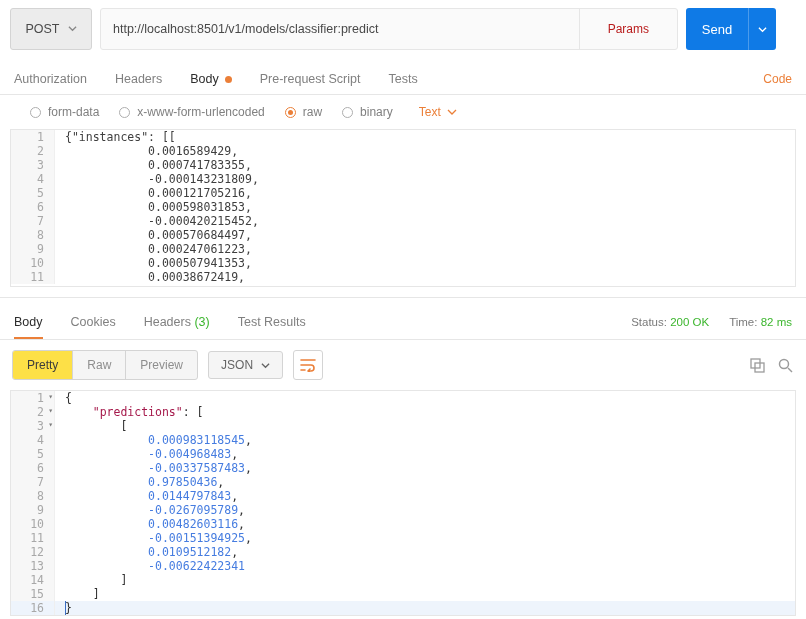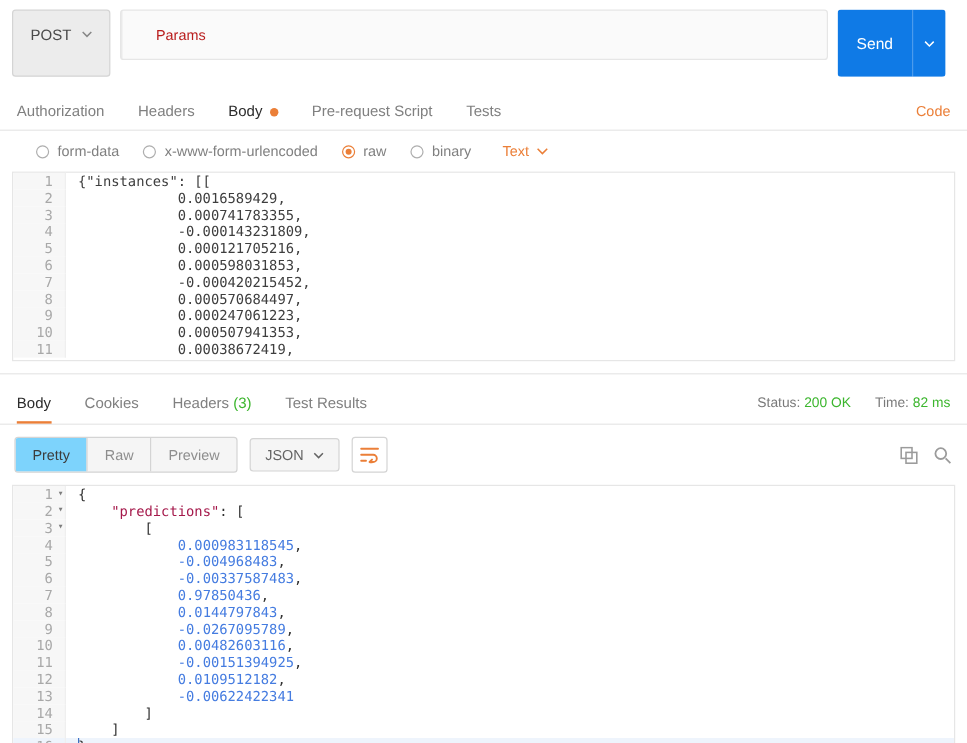--- a/index.html
+++ b/index.html
@@ -21,21 +21,21 @@
 
   
   .reqbar{display:flex;padding:8px 10px 0 10px;gap:0}
   .btn-grp{display:flex;border:1px solid var(--border-dark);border-radius:3px;background:var(--bg-btn)}
   .btn-seg{display:flex;align-items:center;justify-content:center;height:40px;color:#4a4a4a;font-size:12.5px}
   .method{width:80px;gap:8px}
   .chev{color:#888}
   .urlbox{flex:1;margin:0 8px;display:flex;border:1px solid var(--border);border-radius:3px;background:#fafafa;height:42px}
   .url-input{flex:1;border:none;background:transparent;padding:0 12px;font-size:12.5px;color:#494949;outline:none}
   .params-btn{border-left:1px solid var(--border);padding:0 28px;display:flex;align-items:center;color:#b91c1c}
-  .send-grp{display:flex;border-radius:3px;overflow:hidden;height:56px;margin-right:8px}
+  .send-grp{display:flex;border-radius:3px;overflow:hidden;height:42px;margin-right:20px}
   .send-main{background:var(--blue-send);color:#fff;width:62px;display:flex;align-items:center;justify-content:center;font-size:13px}
   .send-drop{background:var(--blue-send);color:#fff;width:28px;display:flex;align-items:center;justify-content:center;border-left:1px solid rgba(255,255,255,.25)}
   .save-grp{display:flex;border:1px solid var(--border-dark);border-radius:3px;background:var(--bg-btn-light);height:42px}
   .save-main{width:48px;display:flex;align-items:center;justify-content:center;color:#7b7b7b}
   .save-drop{width:24px;display:flex;align-items:center;justify-content:center;border-left:1px solid var(--border-dark);color:#8f8f8f}
 
   
   .tabstrip{display:flex;align-items:center;padding:0 14px;margin-top:14px;border-bottom:1px solid var(--border)}
   .tab{padding:8px 0;margin-right:28px;color:var(--gray-text);font-size:12.5px}
   .tab.active{color:#2c2c2c}
@@ -66,21 +66,21 @@
   .resptab{padding:10px 0;margin-right:28px;color:var(--gray-text);font-size:12.5px}
   .resptab.active{color:#2c2c2c;border-bottom:2px solid var(--orange);padding-bottom:8px}
   .headcount{color:var(--green)}
   .status-block{margin-left:auto;display:flex;gap:20px;font-size:11.5px;color:#7a7a7a}
   .status-block .ok{color:var(--green)}
 
   
   .resptools{display:flex;align-items:center;gap:10px;padding:10px 12px}
   .seggrp{display:flex;border:1px solid var(--border-dark);border-radius:3px;overflow:hidden;background:var(--bg-btn-light)}
   .seg{padding:7px 14px;font-size:12px;color:#8e8e8e}
-  .seg.active{color:#3c3c3c;background:#7dd3fc}
+  .seg.active{color:#3c3c3c;background:#fde047}
   .seg+ .seg{border-left:1px solid var(--border-dark)}
   .selbox{border:1px solid var(--border-dark);border-radius:3px;padding:6px 12px;color:#646464;display:flex;align-items:center;gap:8px;background:var(--bg-btn-light)}
   .iconbtn{width:30px;height:30px;border:1px solid var(--border-dark);border-radius:3px;display:flex;align-items:center;justify-content:center;background:#fff;color:var(--orange)}
   .rightico{margin-left:auto;display:flex;gap:10px;color:#9b9b9b}
   .rightico .ic{width:18px;height:18px;display:flex;align-items:center;justify-content:center}
 
   
   .resp-editor{margin-top:0}
   .resp-editor .code .key{color:var(--key-color)}
   .resp-editor .code .num{color:var(--blue-num)}
@@ -98,20 +98,21 @@
       <span>POST</span>
       <span class="chev">
         <svg width="9" height="9" viewBox="0 0 10 10">
             <path d="M1 3l4 4 4-4" fill="none" stroke="currentColor" stroke-width="1.4"></path>
           </svg>
       </span>
     </div>
   </div>
 
   <div class="urlbox">
+    <input class="url-input" value="http://localhost:8501/v1/models/classifier:predict" style="">
     <div class="params-btn">Params</div>
   </div>
 
   <div class="send-grp">
     <div class="send-main">Send</div>
     <div class="send-drop">
       <svg width="9" height="9" viewBox="0 0 10 10">
           <path d="M1 3l4 4 4-4" fill="none" stroke="currentColor" stroke-width="1.4"></path>
         </svg>
     </div>

